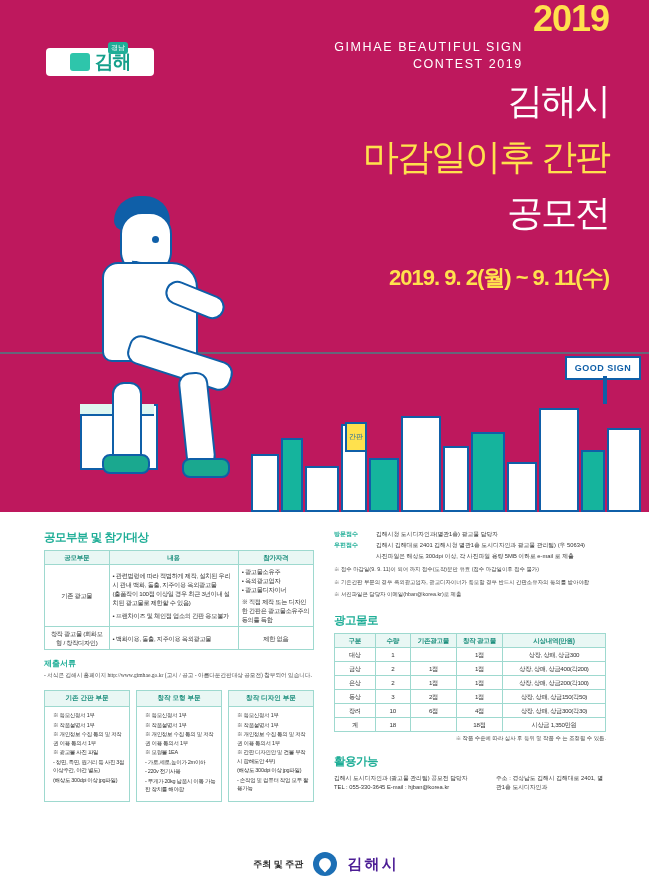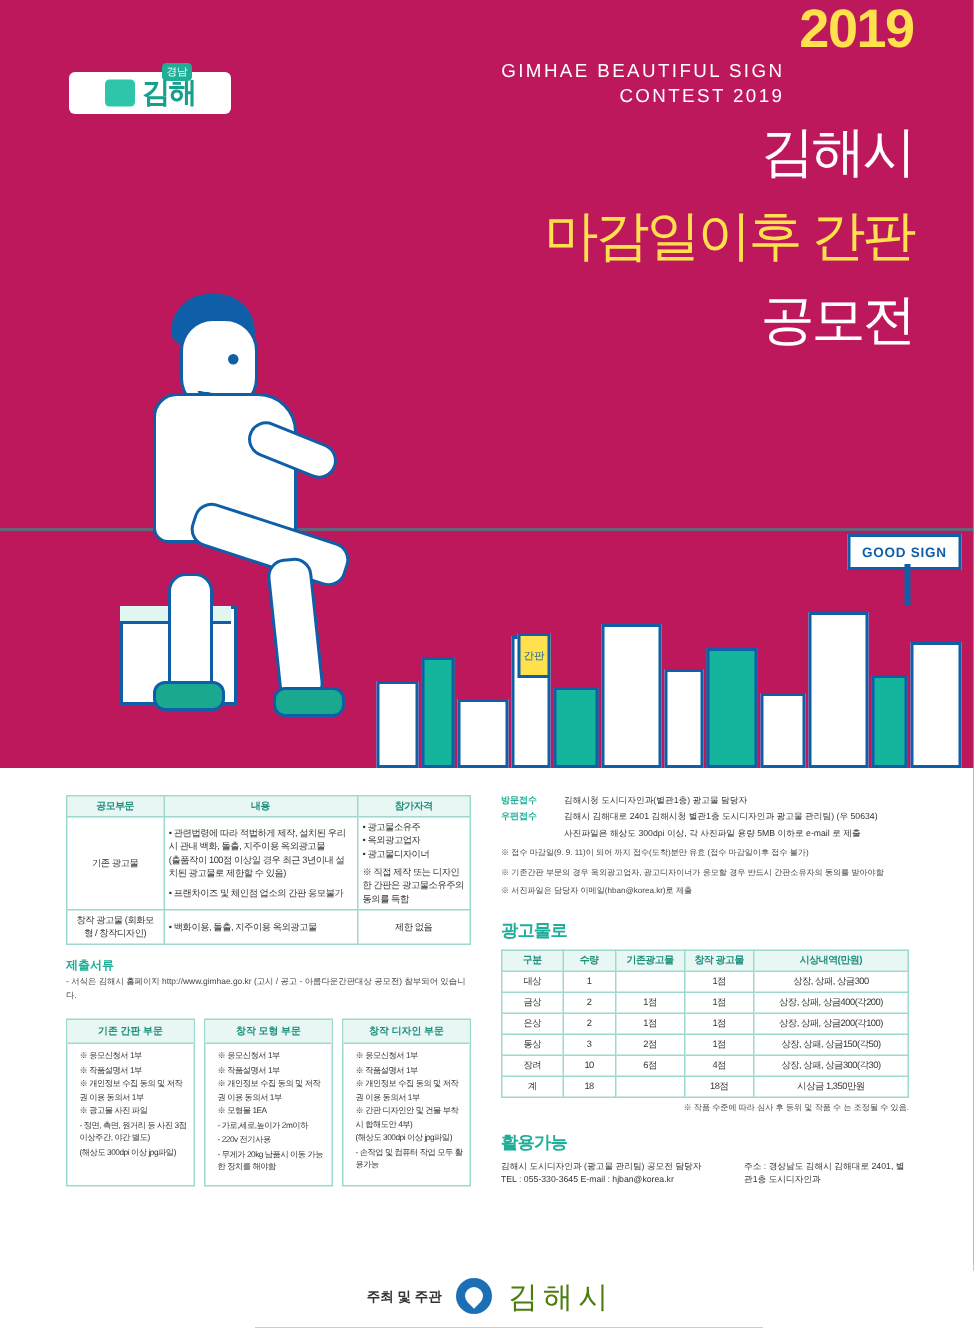--- a/index.html
+++ b/index.html
@@ -114,21 +114,21 @@
   .right-col{position:absolute;left:334px;top:18px;width:272px;}
 
   table{border-collapse:collapse;width:100%;}
   td,th{
     border:1px solid #9ed9cf;font-size:6.2px;color:#333;
     padding:2px 3px;line-height:9px;vertical-align:middle;letter-spacing:-.3px;
   }
   th{background:#e9f7f4;color:#1d8f7d;font-weight:bold;text-align:center;font-size:6.6px;}
   td.c{text-align:center;}
 
-  .subm{margin-top:8px;}
+  .subm{margin-top:8px;font-family:Liberation Serif, serif;}
   .subm h4{font-size:8px;color:#1fae97;margin:0 0 2px 0;}
   .subm p{font-size:5.6px;color:#444;margin:0;line-height:9px;}
 
   .three{display:flex;gap:6px;margin-top:10px;}
   .three .col{flex:1;border:1px solid #9ed9cf;}
   .three .col h5{
     margin:0;background:#e9f7f4;color:#1d8f7d;font-size:6.6px;font-weight:bold;
     text-align:center;padding:3px 0;border-bottom:1px solid #9ed9cf;
   }
   .three .col ul{margin:0;padding:4px 4px 6px 8px;list-style:none;}
@@ -147,21 +147,21 @@
   .contact .lines .a{flex:1;}
   .contact .lines .b{width:110px;}
 
   .footer{
     position:absolute;left:0;bottom:0;width:649px;height:42px;background:#ffffff;
     display:flex;align-items:center;justify-content:center;gap:10px;
   }
   .footer .ftxt{font-size:9px;color:#333;font-weight:bold;}
   .f-emblem{width:24px;height:24px;border-radius:50%;background:#1c6fb5;display:flex;align-items:center;justify-content:center;}
   .f-emblem i{display:block;width:12px;height:12px;background:#ffffff;border-radius:50% 50% 50% 0;transform:rotate(-45deg);}
-  .f-city{font-size:20px;font-weight:normal;color:#4d7c0f;letter-spacing:-1px;}
+  .f-city{font-size:15px;font-weight:bold;color:#4c1d95;letter-spacing:-1px;}
 </style>
 </head>
 <body>
 
 <div class="poster">
 
   <div class="top">
 
     <div class="logo">
       <div class="lbox">
@@ -175,20 +175,21 @@
       <div class="engwrap">
         <div class="engcol">
           <div class="eng">GIMHAE BEAUTIFUL SIGN</div>
           <div class="eng">CONTEST 2019</div>
         </div>
         <div class="year">2019</div>
       </div>
       <div class="title1">김해시</div>
       <div class="title2">마감일이후 간판</div>
       <div class="title1">공모전</div>
+      <div class="dates">2019. 9. 2(월) ~ 9. 11(수)</div>
     </div>
 
     <div class="ground"></div>
 
     <div class="person">
       <div class="p-hair"></div>
       <div class="p-head"></div>
       <div class="p-eye"></div>
       <div class="p-collar"></div>
       <div class="p-body"></div>
@@ -220,20 +221,21 @@
       <div class="goodsign">
         <span>GOOD SIGN</span>
       </div>
       <div class="goodpole"></div>
     </div>
   </div>
 
   <div class="bottom">
 
     <div class="left-col">
+      <div class="sec-title">공모부분 및 참가대상</div>
 
       <table>
         <tbody>
             <tr>
           <th style="width:24%">공모부문</th>
           <th style="width:48%">내용</th>
           <th style="width:28%">참가자격</th>
         </tr>
         <tr>
           <td class="c">기존 광고물</td>

